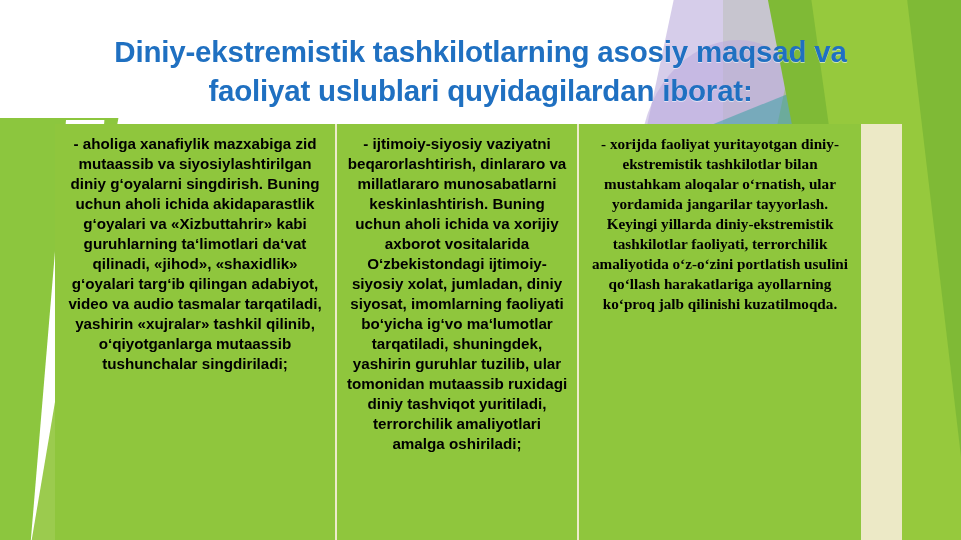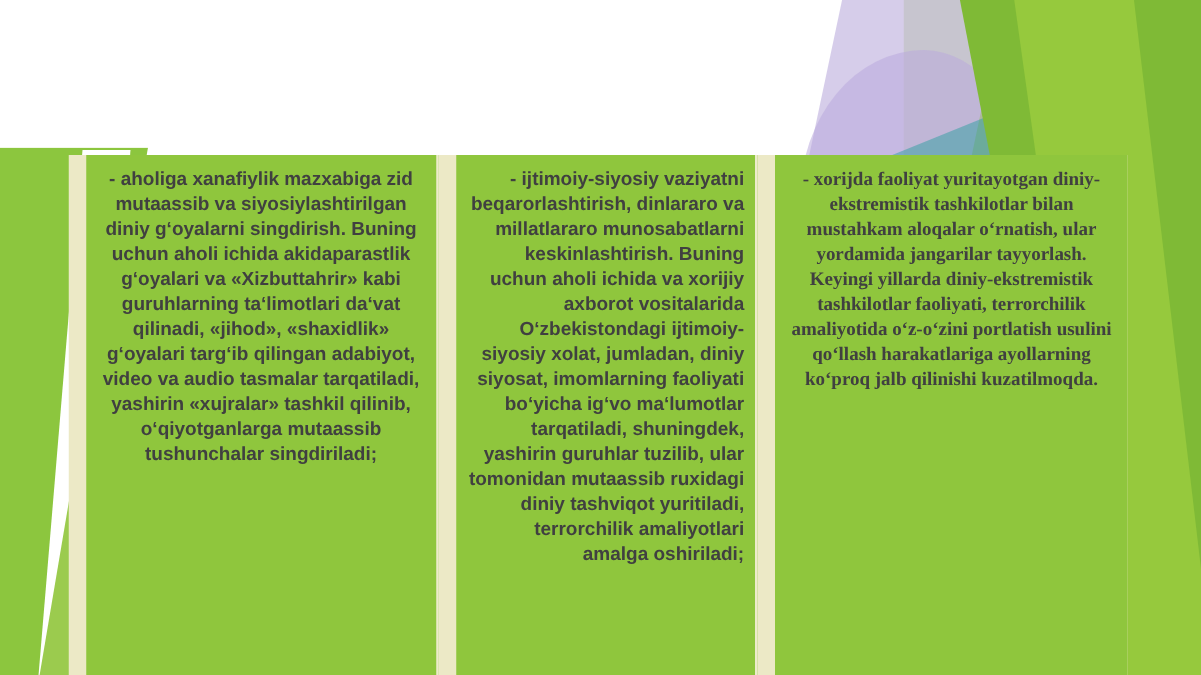--- a/index.html
+++ b/index.html
@@ -202,33 +202,32 @@
     width: 847px;
     height: 416px;
     display: flex;
     z-index: 10;
     background: #ECE9C6;
   }
   .table-cell {
     background: #8FC63D;
     box-sizing: border-box;
     padding: 10px 9px 6px 9px;
-    color: #404040;
+    color: #000000;
     font-family: "Liberation Sans", sans-serif;
     font-weight: bold;
     font-size: 15.2px;
     line-height: 1.315;
     text-align: center;
     overflow: hidden;
     border-right: 2px solid #EDEBCB;
-    margin-left: 14px;
   }
   .table-cell:last-child { border-right: none; }
   .cell-1 { width: 282px; }
-  .cell-2 { width: 242px; text-align: right; }
+  .cell-2 { width: 242px; }
   .cell-3 { width: 282px; font-family: Liberation Serif, serif; }
   .cell-text { display: block; }
 </style>
 </head>
 <body>
 
 <div id="slide">
 
   <div class="bg-layer">
     <div class="bg-right-pane-a"></div>
@@ -245,20 +244,22 @@
     <div class="bg-left-sliver"></div>
     <div class="deco-arrow a1"></div>
     <div class="deco-arrow a2"></div>
     <div class="deco-arrow a3"></div>
     <div class="deco-arrow a4"></div>
     <div class="deco-arrow a5"></div>
     <div class="deco-blob"></div>
   </div>
 
   <div id="title">
+    <span class="title-line">Diniy-ekstremistik tashkilotlarning asosiy maqsad va</span>
+    <span class="title-line">faoliyat uslublari quyidagilardan iborat:</span>
   </div>
 
   <div id="content-table">
     <div class="table-cell cell-1">
       <span class="cell-text">- aholiga xanafiylik mazxabiga zid mutaassib va siyosiylashtirilgan diniy g‘oyalarni singdirish. Buning uchun aholi ichida akidaparastlik g‘oyalari va «Xizbuttahrir» kabi guruhlarning ta‘limotlari da‘vat qilinadi, «jihod», «shaxidlik» g‘oyalari targ‘ib qilingan adabiyot, video va audio tasmalar tarqatiladi, yashirin «xujralar» tashkil qilinib, o‘qiyotganlarga mutaassib tushunchalar singdiriladi;</span>
     </div>
     <div class="table-cell cell-2">
       <span class="cell-text">- ijtimoiy-siyosiy vaziyatni beqarorlashtirish, dinlararo va millatlararo munosabatlarni keskinlashtirish. Buning uchun aholi ichida va xorijiy axborot vositalarida O‘zbekistondagi ijtimoiy-siyosiy xolat, jumladan, diniy siyosat, imomlarning faoliyati bo‘yicha ig‘vo ma‘lumotlar tarqatiladi, shuningdek, yashirin guruhlar tuzilib, ular tomonidan mutaassib ruxidagi diniy tashviqot yuritiladi, terrorchilik amaliyotlari amalga oshiriladi;</span>
     </div>
     <div class="table-cell cell-3">

